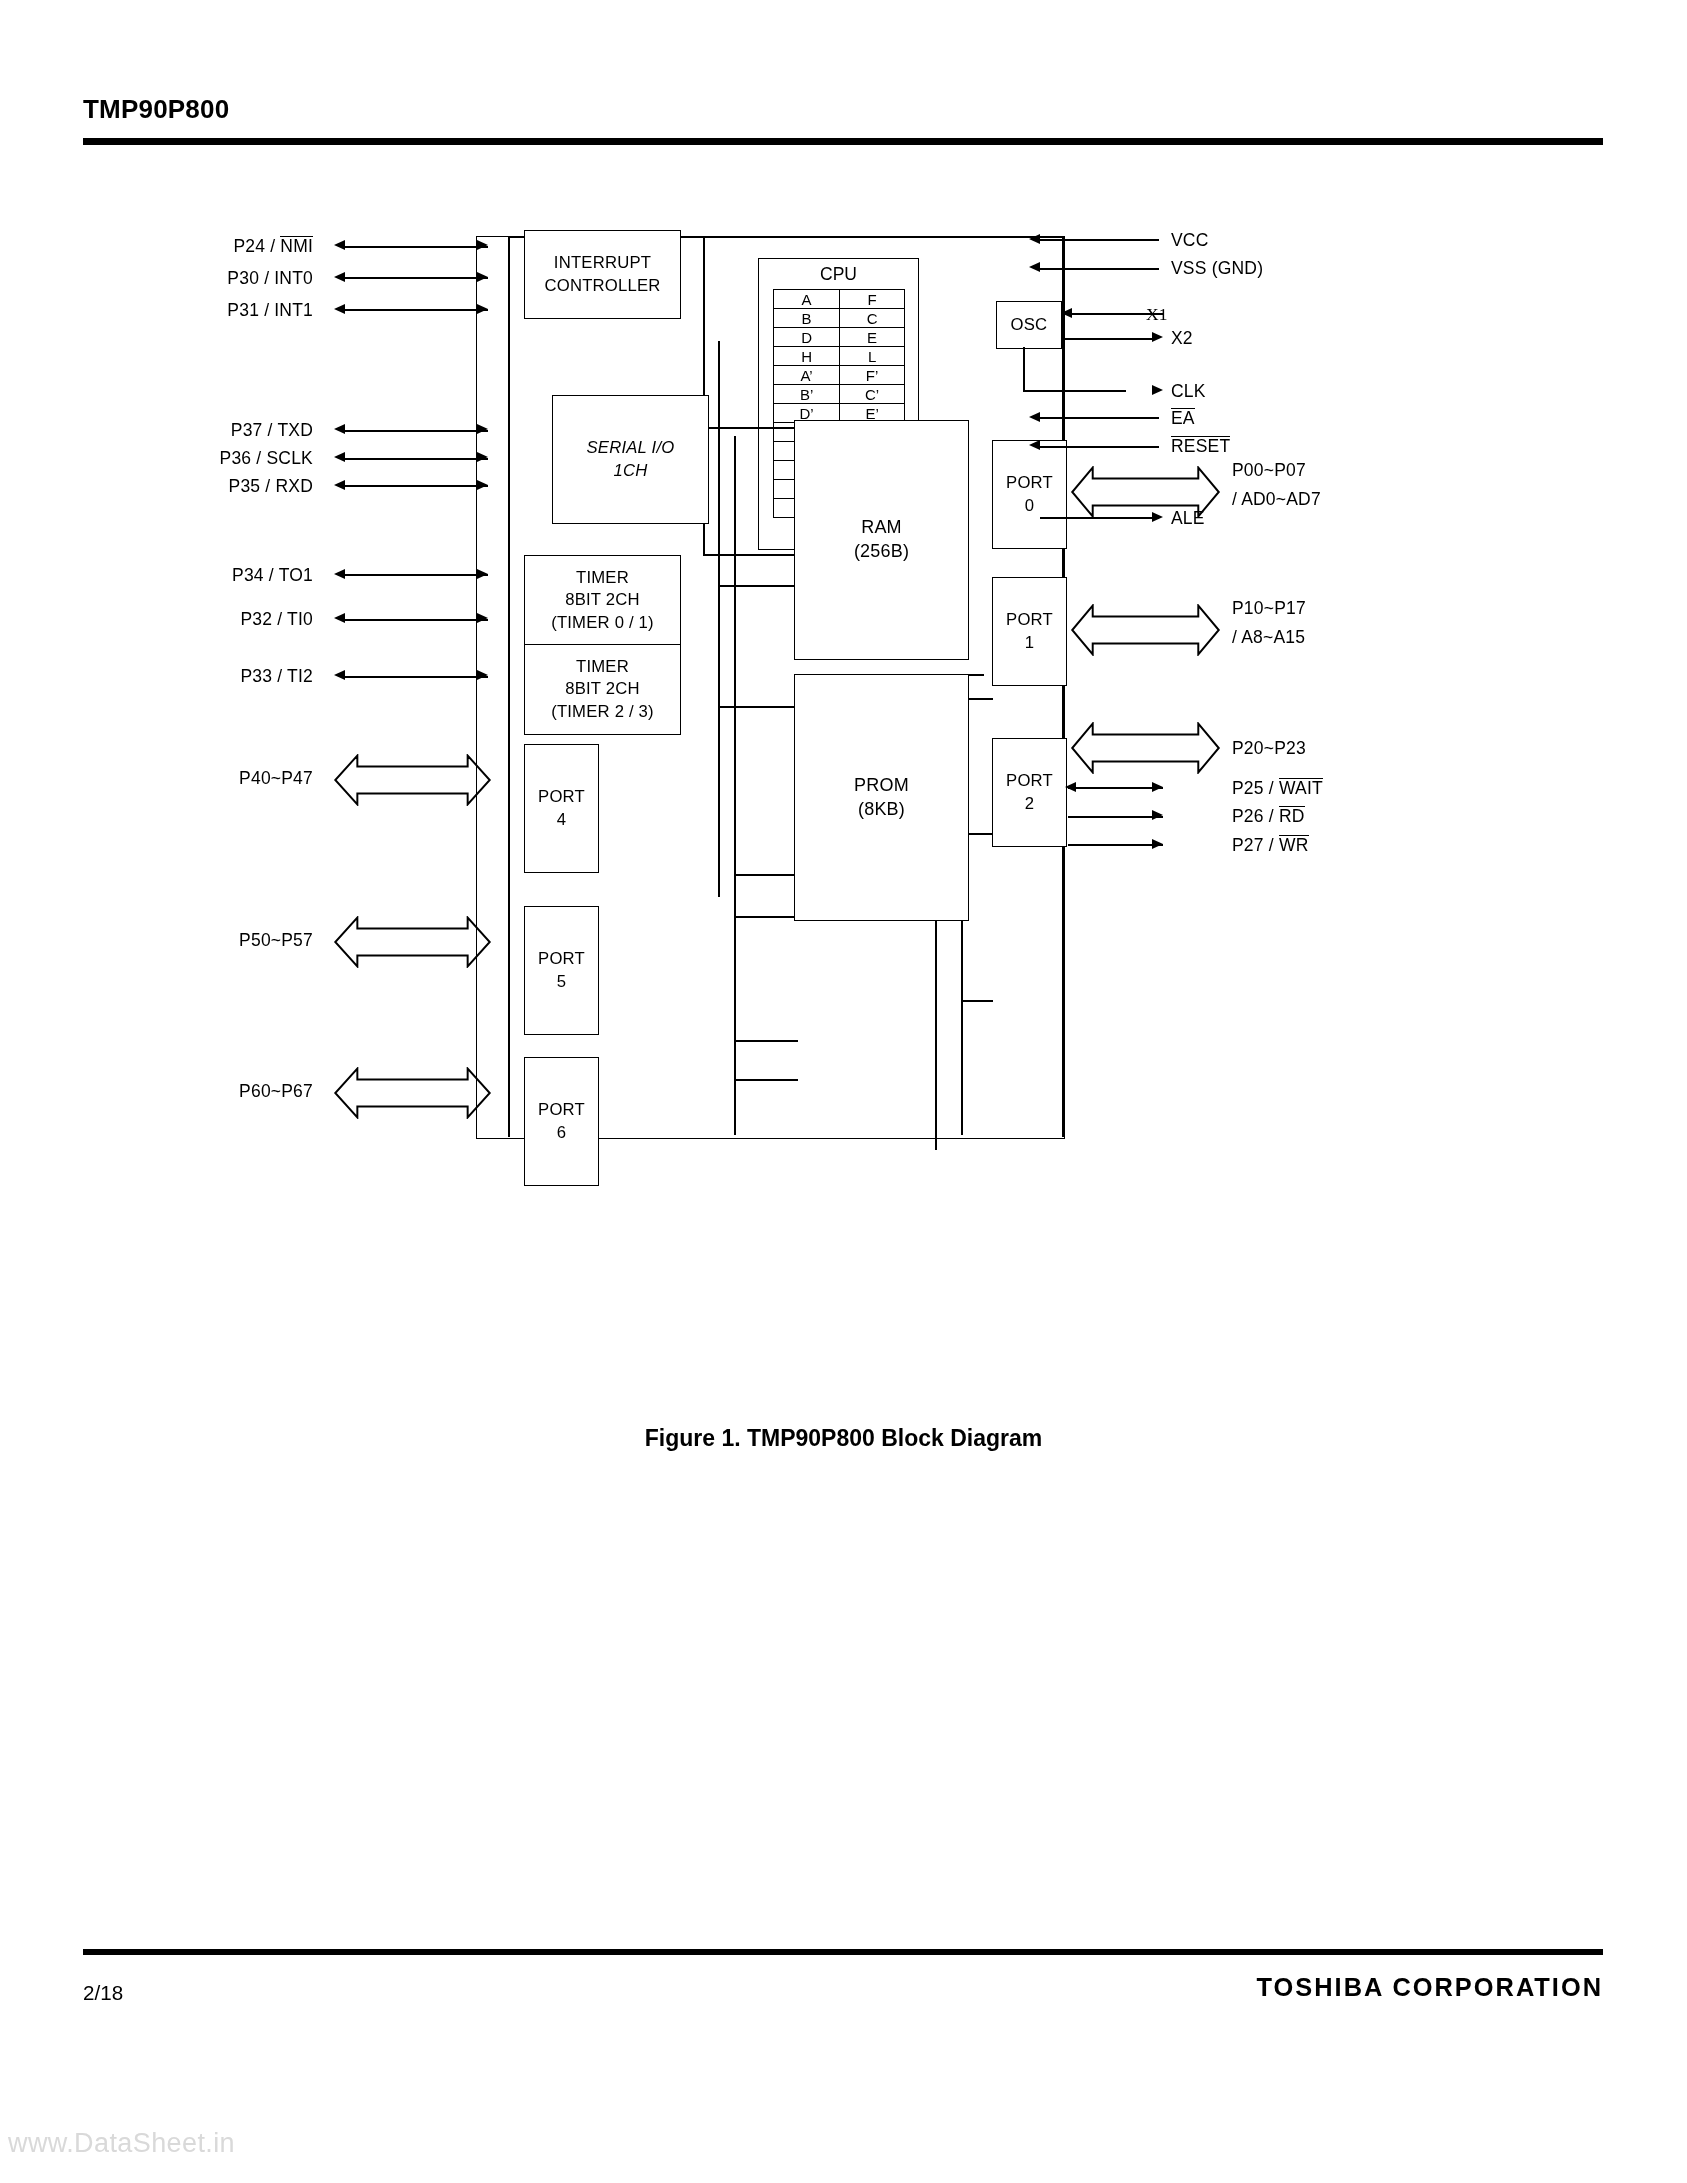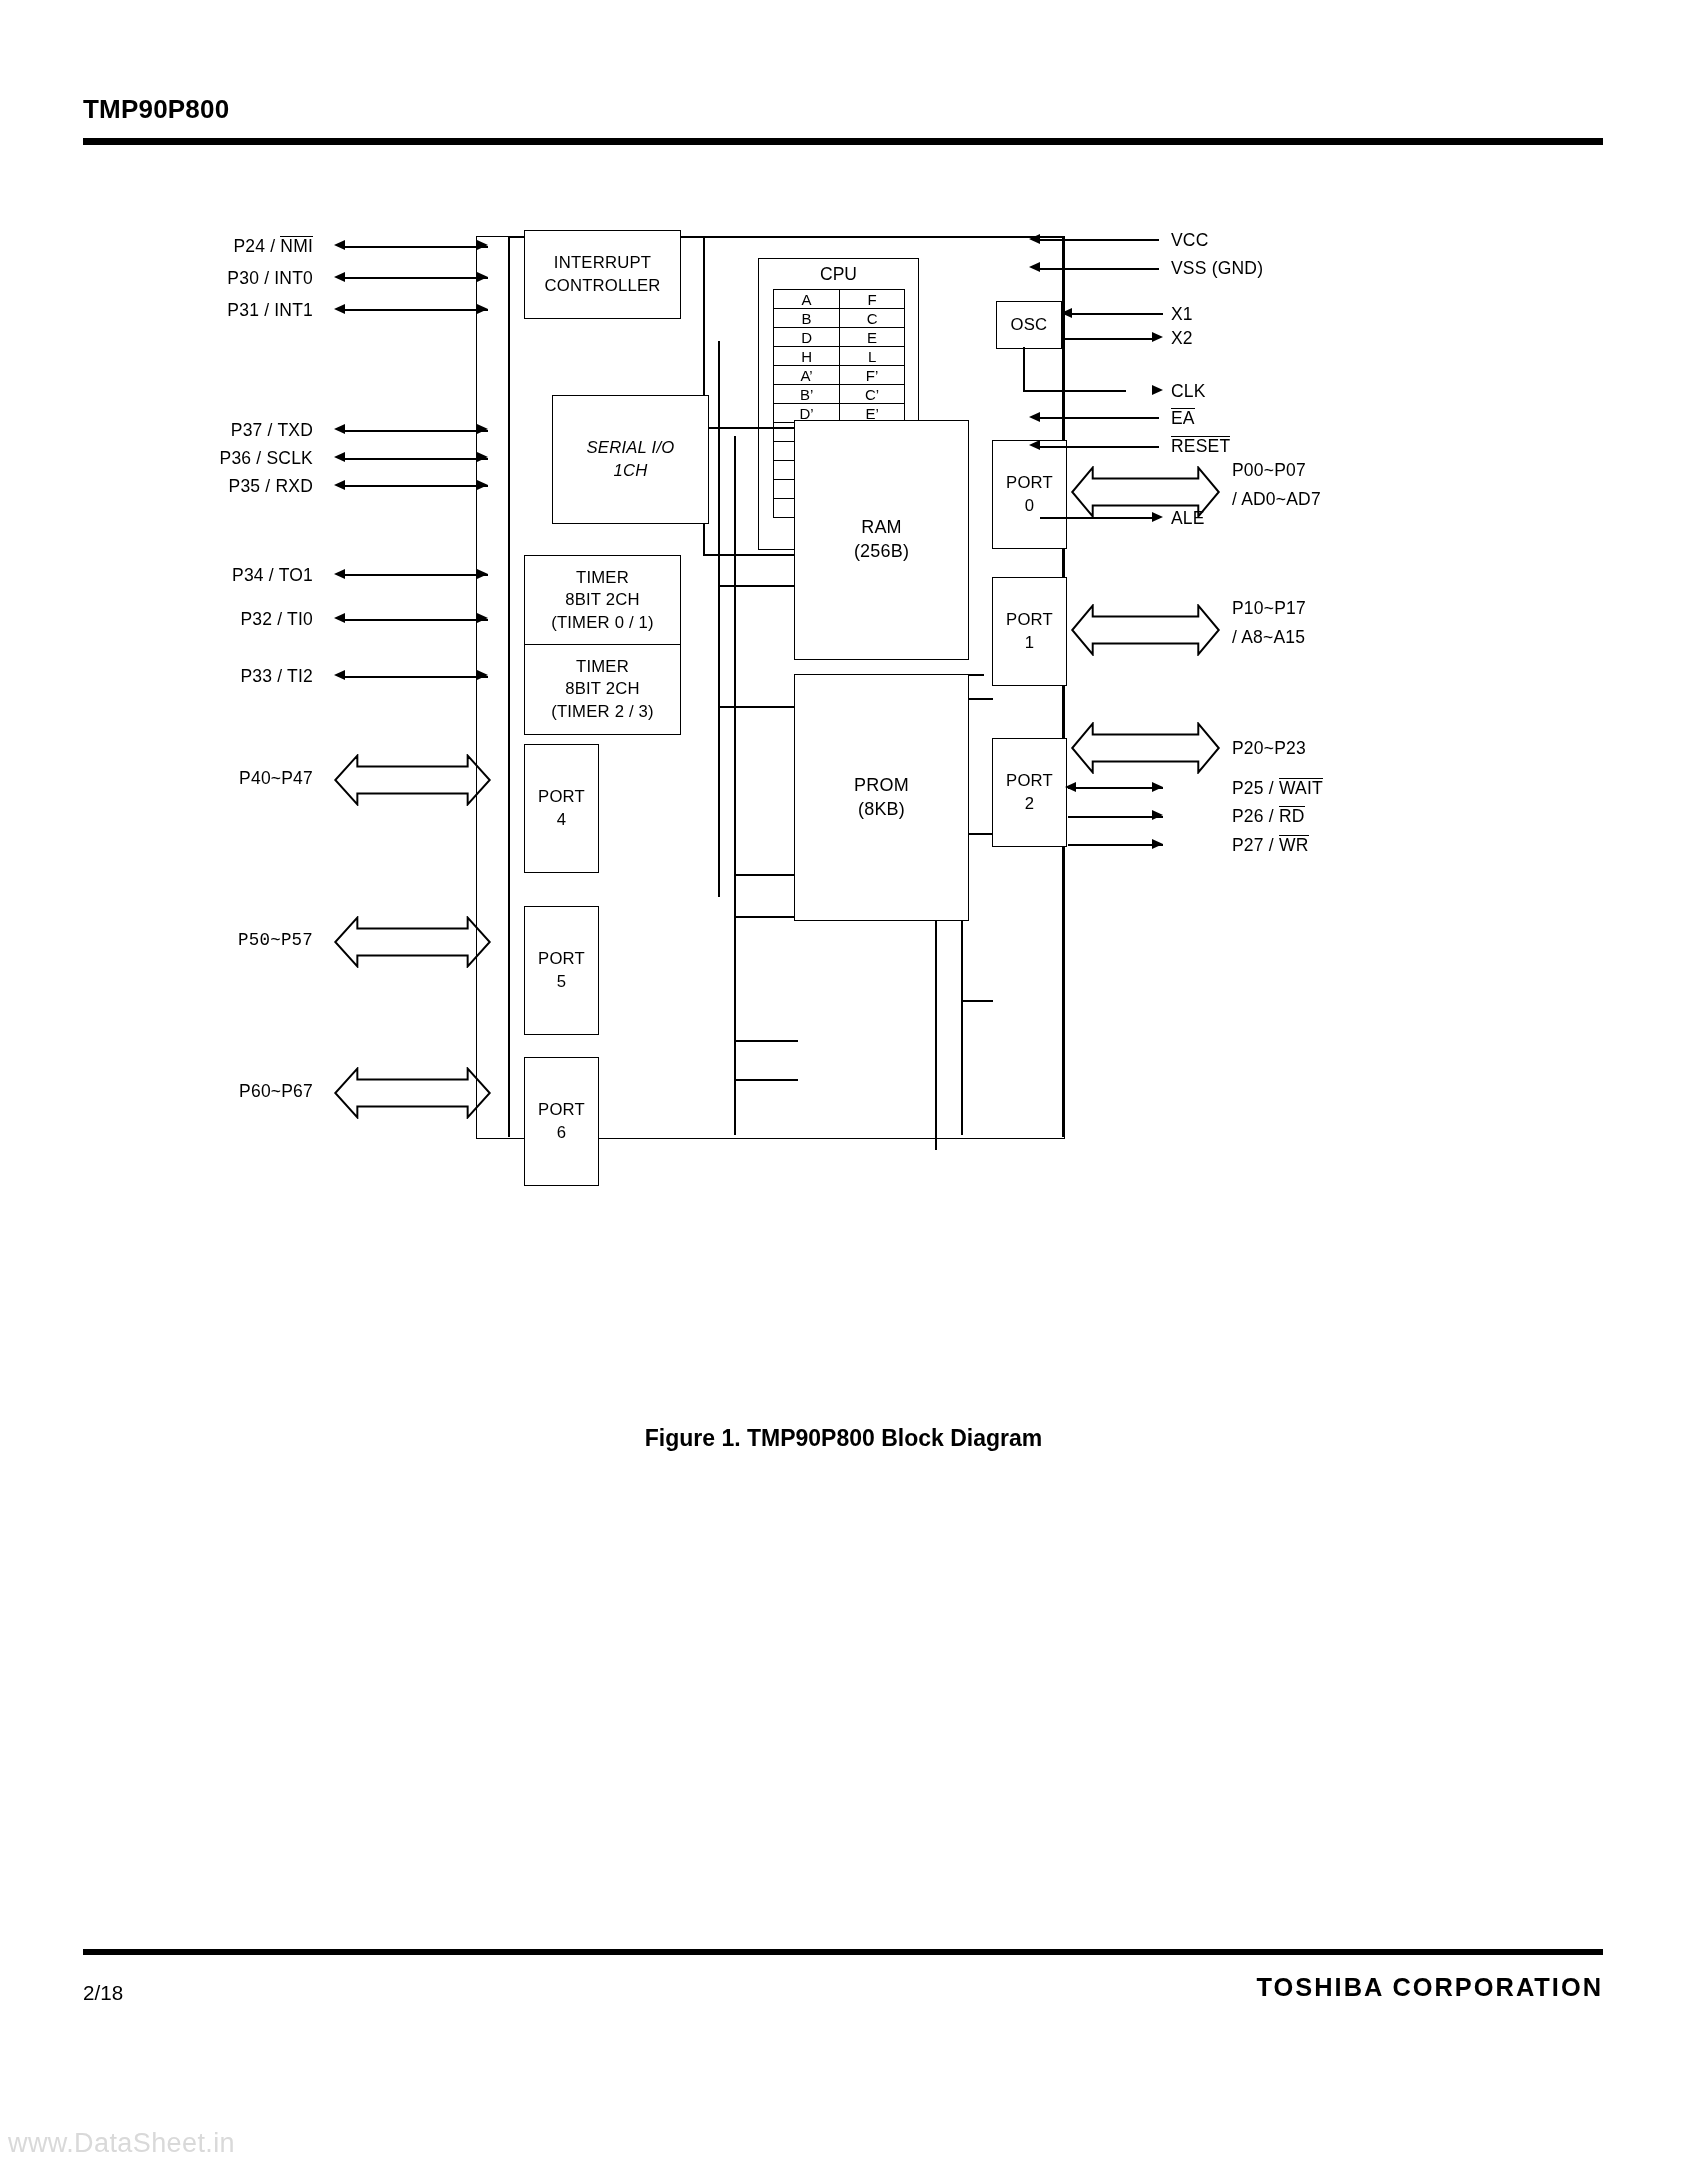--- a/index.html
+++ b/index.html
@@ -141,21 +141,21 @@
     <div class="lbl r" style="left:71px;top:468px;width:242px;">P33 / TI2</div>
     <div class="l hl" style="left:345px;top:478px;width:143px;"></div>
     <div class="arrowhead-l" style="left:334px;top:472px;"></div>
     <div class="arrowhead-r" style="left:477px;top:472px;"></div>
 
     <div class="lbl r" style="left:71px;top:570px;width:242px;">P40~P47</div>
     <svg class="bigarrow" style="left:333px;top:556px;" width="159" height="52" viewBox="0 0 200 66">
       <path d="M30 2 L30 16 L170 16 L170 2 L198 33 L170 64 L170 50 L30 50 L30 64 L2 33 Z" fill="none" stroke="#000" stroke-width="2.5"></path>
     </svg>
 
-    <div class="lbl r" style="left:71px;top:732px;width:242px;font-family:Liberation Mono, monospace;">P50~P57</div>
+    <div class="lbl r" style="left:71px;top:732px;width:242px;">P50~P57</div>
     <svg class="bigarrow" style="left:333px;top:718px;" width="159" height="52" viewBox="0 0 200 66">
       <path d="M30 2 L30 16 L170 16 L170 2 L198 33 L170 64 L170 50 L30 50 L30 64 L2 33 Z" fill="none" stroke="#000" stroke-width="2.5"></path>
     </svg>
 
     <div class="lbl r" style="left:71px;top:883px;width:242px;">P60~P67</div>
     <svg class="bigarrow" style="left:333px;top:869px;" width="159" height="52" viewBox="0 0 200 66">
       <path d="M30 2 L30 16 L170 16 L170 2 L198 33 L170 64 L170 50 L30 50 L30 64 L2 33 Z" fill="none" stroke="#000" stroke-width="2.5"></path>
     </svg>
 
     <div class="box" id="interrupt-controller" style="left:524px;top:32px;width:155px;height:87px;">
@@ -281,21 +281,21 @@
     <div class="l hl" style="left:1040px;top:41px;width:119px;"></div>
     <div class="arrowhead-l" style="left:1029px;top:36px;"></div>
     <div class="lbl" style="left:1171px;top:32px;">VCC</div>
 
     <div class="l hl" style="left:1040px;top:70px;width:119px;"></div>
     <div class="arrowhead-l" style="left:1029px;top:64px;"></div>
     <div class="lbl" style="left:1171px;top:60px;">VSS (GND)</div>
 
     <div class="l hl" style="left:1072px;top:115px;width:91px;"></div>
     <div class="arrowhead-l" style="left:1061px;top:110px;"></div>
-    <div class="lbl" style="left:1171px;top:106px;">X1</div>
+    <div class="lbl" style="left:1146px;top:106px;font-family:Liberation Serif, serif;">X1</div>
 
     <div class="l hl" style="left:1061px;top:140px;width:91px;"></div>
     <div class="arrowhead-r" style="left:1152px;top:134px;"></div>
     <div class="lbl" style="left:1171px;top:130px;">X2</div>
 
     <div class="arrowhead-r" style="left:1152px;top:187px;"></div>
     <div class="lbl" style="left:1171px;top:183px;">CLK</div>
 
     <div class="l hl" style="left:1040px;top:219px;width:119px;"></div>
     <div class="arrowhead-l" style="left:1029px;top:214px;"></div>

